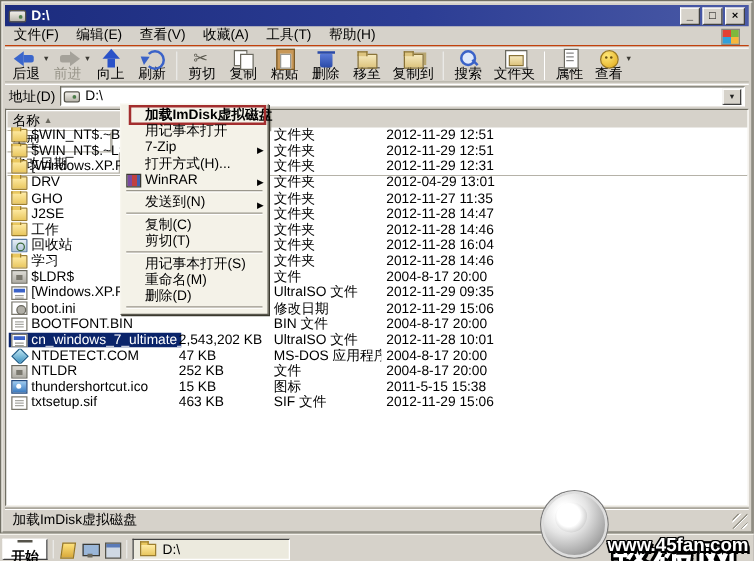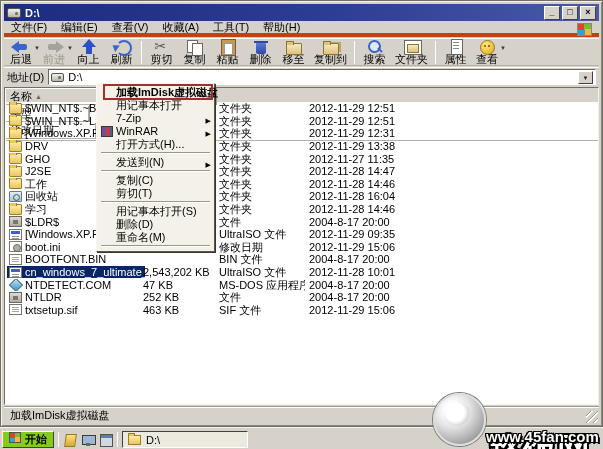--- a/index.html
+++ b/index.html
@@ -29,21 +29,21 @@
 .title-text { font-weight:bold; font-size:11px; }
 .ctls { margin-left:auto; display:flex; gap:2px; }
 .ctl {
   width:16px; height:14px; background:#d6d2ca; color:#000;
   border:1px solid; border-color:#fff #404040 #404040 #fff;
   font-size:9px; line-height:11px; text-align:center; font-weight:bold;
 }
 
 .menubar {
   position:absolute; left:3px; top:21px; right:3px; height:15px;
-  display:flex; align-items:center; border-bottom:4px solid #c2410c;
+  display:flex; align-items:flex-end; border-bottom:1px solid #c2410c;
 }
 .menu-item { padding:1px 7px; white-space:nowrap; }
 .winlogo {
   margin-left:auto; margin-right:4px; width:15px; height:13px;
   background:conic-gradient(#7eb93c 0 25%, #f6b73c 0 50%, #32a0da 0 75%, #e34034 0);
   border:1px solid #8a887e;
 }
 
 .toolbar {
   position:absolute; left:3px; top:37px; right:3px; height:28px;
@@ -178,23 +178,24 @@
 }
 .grip { position:absolute; right:1px; bottom:1px; width:12px; height:12px;
   background:repeating-linear-gradient(135deg, transparent 0 3px, #9a978c 3px 4px, #fff 4px 5px); }
 
 .taskbar {
   position:absolute; left:0; bottom:0; width:603px; height:22px;
   background:#d6d2ca; border-top:1px solid #f4f2ec;
   display:flex; align-items:center; gap:4px; padding:2px 2px 0 2px;
 }
 .startbtn {
-  height:17px; display:flex; gap:4px; padding:0 6px;
-  background:#84cc16; border:1px solid; border-color:#fff #404040 #404040 #fff;
+  height:17px; display:flex; align-items:center; gap:4px; padding:0 6px;
+  background:#ffffff; border:1px solid; border-color:#fff #404040 #404040 #fff;
   font-weight:bold;
+  flex-direction:column;
 }
 .start-flag { width:12px; height:11px; background:conic-gradient(#7eb93c 0 25%, #f6b73c 0 50%, #32a0da 0 75%, #e34034 0); border:1px solid #55534a; }
 .qsep { width:1px; height:15px; background:#9a978c; border-right:1px solid #fff; }
 .ql { width:14px; height:14px; position:relative; }
 .ql-launch::before { content:""; position:absolute; left:2px; top:1px; width:9px; height:11px; background:linear-gradient(#ffe27a,#d8a83a); border:1px solid #9a7820; transform:skewX(-8deg); }
 .ql-desktop::before { content:""; position:absolute; left:1px; top:2px; width:12px; height:8px; background:#9ab6d8; border:1px solid #3c3a34; }
 .ql-desktop::after { content:""; position:absolute; left:5px; top:10px; width:4px; height:3px; background:#6a685e; }
 .ql-window::before { content:""; position:absolute; left:1px; top:1px; width:11px; height:11px; background:#cfd8e4; border:1px solid #55534a; box-shadow:inset 0 3px 0 #5a7ab8; }
 .taskbtn {
   height:17px; width:126px; display:flex; align-items:center; gap:5px; padding:0 5px;
@@ -384,21 +385,21 @@
         </div>
         <div class="row">
           <div class="cell-name">
             <span class="nwrap">
               <span class="fic icon-folder"></span>
               <span class="fname">DRV</span>
             </span>
           </div>
           <div class="cell-size"></div>
           <div class="cell-type">文件夹</div>
-          <div class="cell-date">2012-11-29 13:38</div>
+          <div class="cell-date">2012-04-29 13:01</div>
         </div>
         <div class="row">
           <div class="cell-name">
             <span class="nwrap">
               <span class="fic icon-folder"></span>
               <span class="fname">GHO</span>
             </span>
           </div>
           <div class="cell-size"></div>
           <div class="cell-type">文件夹</div>
@@ -521,20 +522,31 @@
               <span class="fname">NTLDR</span>
             </span>
           </div>
           <div class="cell-size">252 KB</div>
           <div class="cell-type">文件</div>
           <div class="cell-date">2004-8-17 20:00</div>
         </div>
         <div class="row">
           <div class="cell-name">
             <span class="nwrap">
+              <span class="fic icon-image"></span>
+              <span class="fname">thundershortcut.ico</span>
+            </span>
+          </div>
+          <div class="cell-size">15 KB</div>
+          <div class="cell-type">图标</div>
+          <div class="cell-date">2011-5-15 15:38</div>
+        </div>
+        <div class="row">
+          <div class="cell-name">
+            <span class="nwrap">
               <span class="fic icon-file"></span>
               <span class="fname">txtsetup.sif</span>
             </span>
           </div>
           <div class="cell-size">463 KB</div>
           <div class="cell-type">SIF 文件</div>
           <div class="cell-date">2012-11-29 15:06</div>
         </div>
       </div>
   </div>
@@ -548,31 +560,31 @@
       </div>
       <div class="mi">
         
         <span>用记事本打开</span>
         
       </div>
       <div class="mi has-submenu">
         
         <span>7-Zip</span>
         <span class="arrow">▶</span>
+      </div>
+      <div class="mi">
+        
+        <span>打开方式(H)...</span>
+        
       </div>
       <div class="mi has-submenu">
         <span class="mic icon-winrar"></span>
         <span>WinRAR</span>
         <span class="arrow">▶</span>
       </div>
-      <div class="mi">
-        
-        <span>打开方式(H)...</span>
-        
-      </div>
       <div class="msep"></div>
       <div class="mi has-submenu">
         
         <span>发送到(N)</span>
         <span class="arrow">▶</span>
       </div>
       <div class="msep"></div>
       <div class="mi">
         
         <span>复制(C)</span>
@@ -584,26 +596,26 @@
         
       </div>
       <div class="msep"></div>
       <div class="mi">
         
         <span>用记事本打开(S)</span>
         
       </div>
       <div class="mi">
         
+        <span>重命名(M)</span>
+        
+      </div>
+      <div class="mi">
+        
         <span>删除(D)</span>
-        
-      </div>
-      <div class="mi">
-        
-        <span>重命名(M)</span>
         
       </div>
       <div class="msep"></div>
     </div>
 
   <div class="statusbar">
     <span>加载ImDisk虚拟磁盘</span>
     <span class="grip"></span>
   </div>
 

